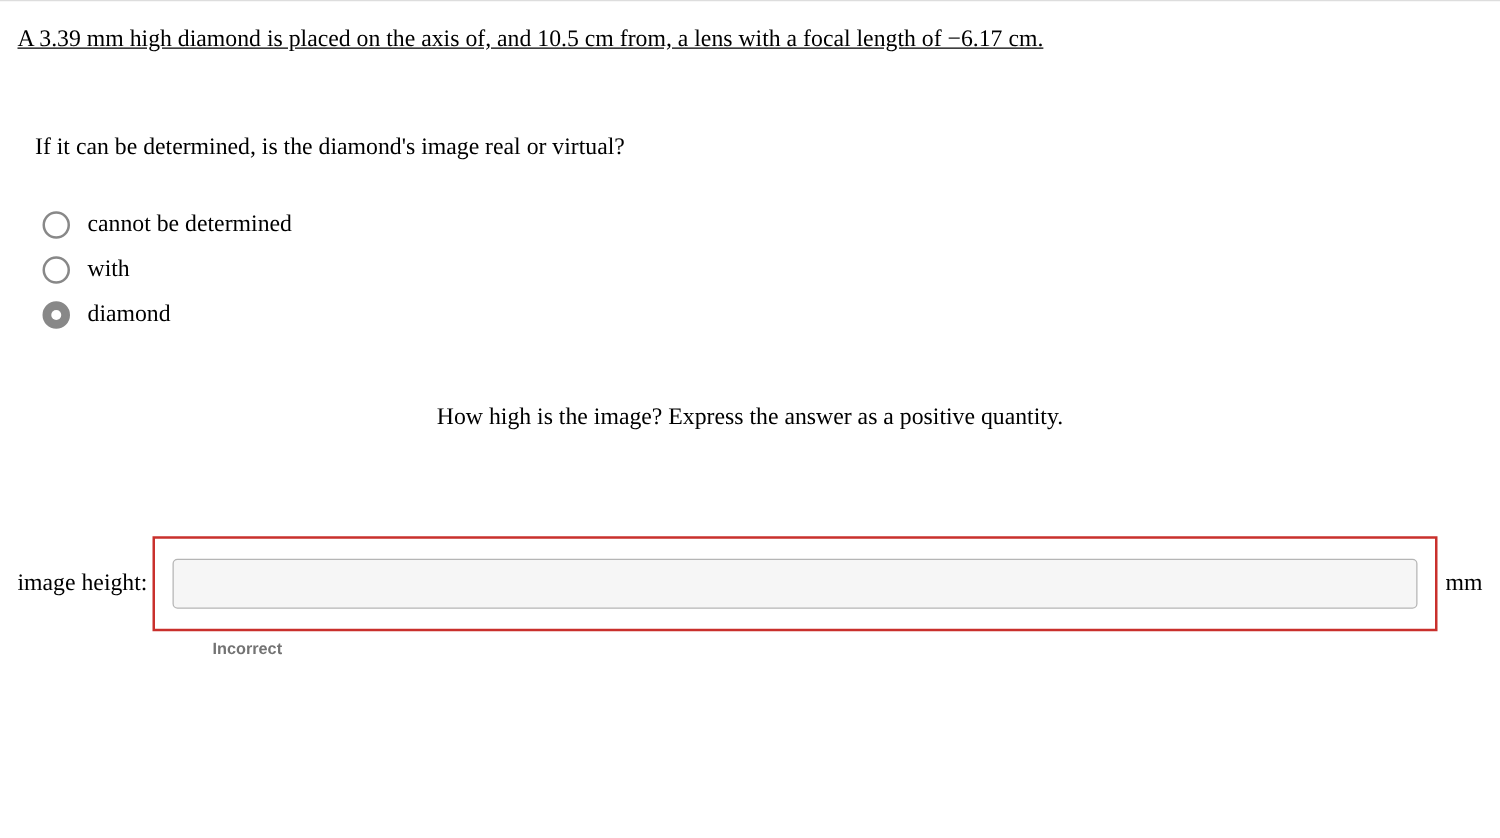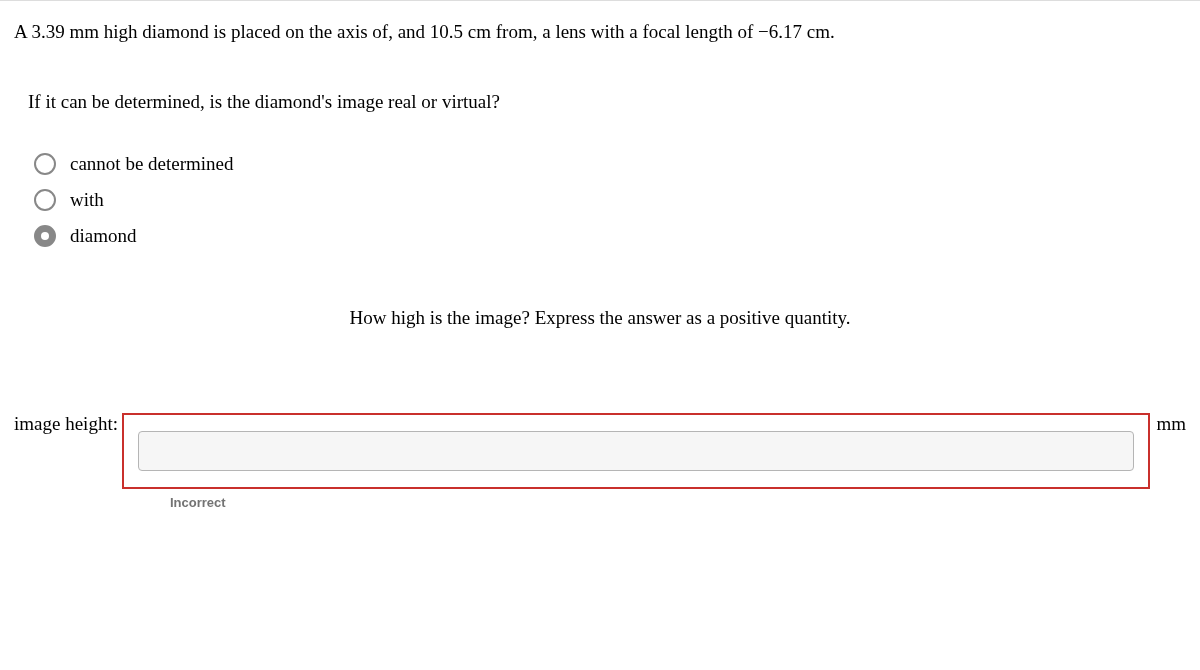--- a/index.html
+++ b/index.html
@@ -14,21 +14,22 @@
       background: #fff;
       width: 1200px;
       height: 670px;
       padding: 0;
     }
     .container {
       border-top: 1px solid #ddd;
       padding: 20px 14px;
     }
     .problem-statement {
-      margin-bottom: 48px;
+      margin-bottom: 64px;
+      text-decoration: underline;
     }
     .question-text {
       margin-bottom: 40px;
       padding-left: 14px;
     }
     .options {
       padding-left: 20px;
       margin-bottom: 60px;
       text-align: right;
     }
@@ -58,21 +59,21 @@
       height: 8px;
       background: #fff;
       border-radius: 50%;
     }
     .second-question {
       margin-bottom: 84px;
       text-align: center;
     }
     .answer-row {
       display: flex;
-      align-items: flex-start;
+      align-items: center;
       gap: 0;
     }
     .answer-label {
       white-space: nowrap;
       margin-right: 4px;
     }
     .input-wrapper {
       border: 2px solid #c9302c;
       padding: 16px 14px;
       flex: 1;

